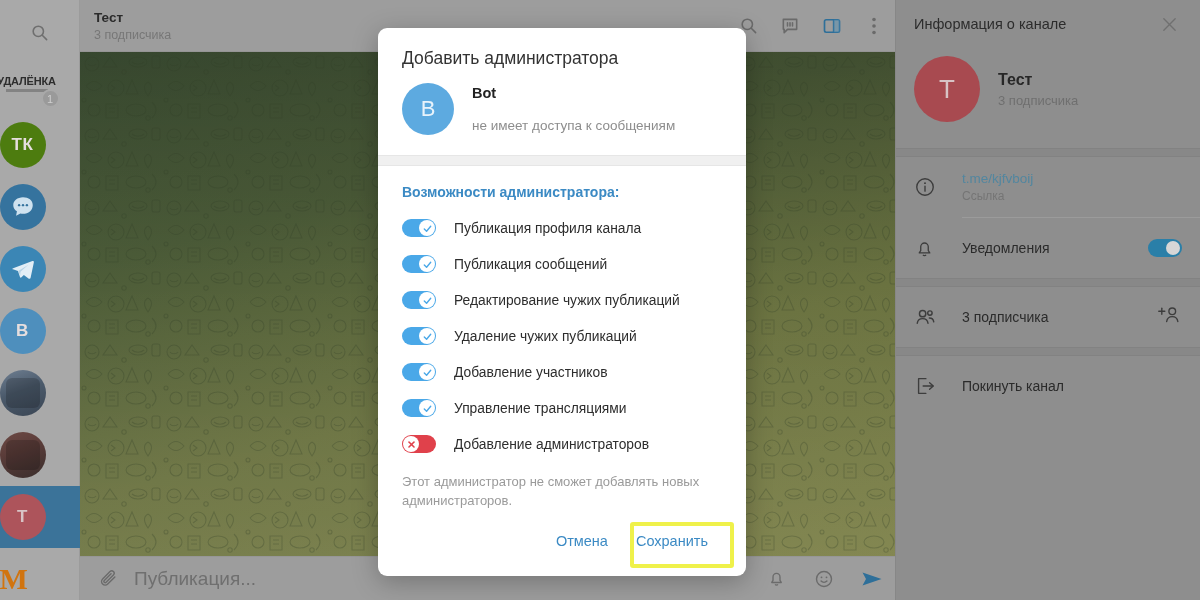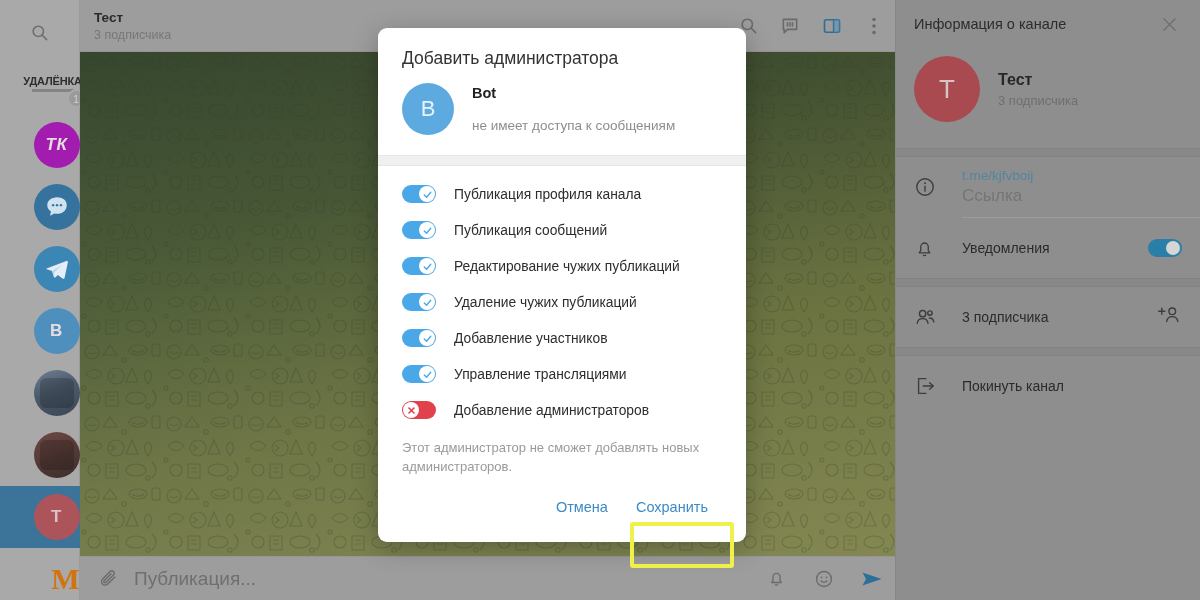--- a/index.html
+++ b/index.html
@@ -15,27 +15,27 @@
     position: absolute; left: 0; top: 0; width: 80px; height: 600px;
     background: #a9a9a9;
     display: flex; flex-direction: column; align-items: center;
     border-right: 1px solid #9b9b9b;
   }
   .rail-search { margin-top: 12px; width: 40px; height: 40px;
     display: flex; align-items: center; justify-content: center; }
   .rail-list { width: 80px; flex: 1; overflow: hidden; }
   .rail-item {
     width: 80px; height: 62px; display: flex; align-items: center;
-    justify-content: flex-end; position: relative;
+    justify-content: flex-start; position: relative;
   }
   .rail-item.selected { background: #3b7399; }
   .av { width: 46px; height: 46px; border-radius: 50%;
     display: flex; align-items: center; justify-content: center;
     color: #e6dede; font-size: 17px; font-weight: 600; letter-spacing: .5px; }
-  .av.red { background: #a21caf; font-style: italic; }
+  .av.red { background: #4d7c0f; }
   .av.blue { background: #4e8fbd; }
   .av.bluedark { background: #35739e; }
   .av.tg { background: #3b86b5; }
   .av.sel { background: #ad545b; color: #d8c3c5; }
   .av.ph1 { background: linear-gradient(160deg,#6f7f92 0%,#4b5a6b 45%,#3b4654 100%); }
   .av.ph2 { background: linear-gradient(160deg,#6d4a45 0%,#5a3c39 40%,#3a2e2c 100%); }
   .av.ph1::after, .av.ph2::after {
     content:""; width: 34px; height: 30px; border-radius: 6px;
     background: rgba(0,0,0,.18);
   }
@@ -96,21 +96,21 @@
     color: #d8c3c5; font-size: 26px; font-weight: 500; }
   .rp-names { margin-left: 18px; }
   .rp-name { font-size: 16px; font-weight: 700; color: #272727; }
   .rp-members { font-size: 13px; color: #6f6f6f; margin-top: 4px; }
   .rp-gap { height: 9px; background: #888888; border-top:1px solid #828282;
     border-bottom:1px solid #828282; }
   .rp-row { display: flex; align-items: center; min-height: 60px; padding: 0 18px; }
   .rp-ico { width: 34px; flex: 0 0 34px; display: flex; align-items: center; }
   .rp-body { flex: 1; padding-left: 14px; }
   .rp-link { font-size: 13.5px; color: #52869f; }
-  .rp-sublbl { font-size: 17px; color: #757575; margin-top: 3px; }
+  .rp-sublbl { font-size: 12px; color: #757575; margin-top: 3px; }
   .rp-label { font-size: 14px; color: #2b2b2b; }
   .rp-sep { height: 1px; background: #9b9b9b; margin-left: 66px; }
   .rp-toggle { width: 34px; height: 18px; border-radius: 9px; background: #2a7fa8;
     position: relative; }
   .rp-toggle::after { content:""; position: absolute; right: 2px; top: 2px;
     width: 14px; height: 14px; border-radius: 50%; background: #d6d6d6; }
 
   
   .scrim { position: absolute; inset: 0; background: rgba(0,0,0,0); }
   .modal {
@@ -415,20 +415,21 @@
     <div class="m-user">
       <div class="m-av">B</div>
       <div class="m-utext">
         <div class="m-uname">Bot</div>
         <div class="m-udesc">не имеет доступа к сообщениям</div>
       </div>
     </div>
 
     <div class="m-band"></div>
 
+    <div class="m-section">Возможности администратора:</div>
 
     <div class="m-perms">
 
       <div class="perm">
         <div class="sw on">
           <div class="knob">
             <svg width="11" height="11" viewBox="0 0 24 24" fill="none" stroke="#4aa8e8" stroke-width="3" stroke-linecap="round" stroke-linejoin="round">
               <polyline points="5,13 10,18 19,7"></polyline>
             </svg>
           </div>

